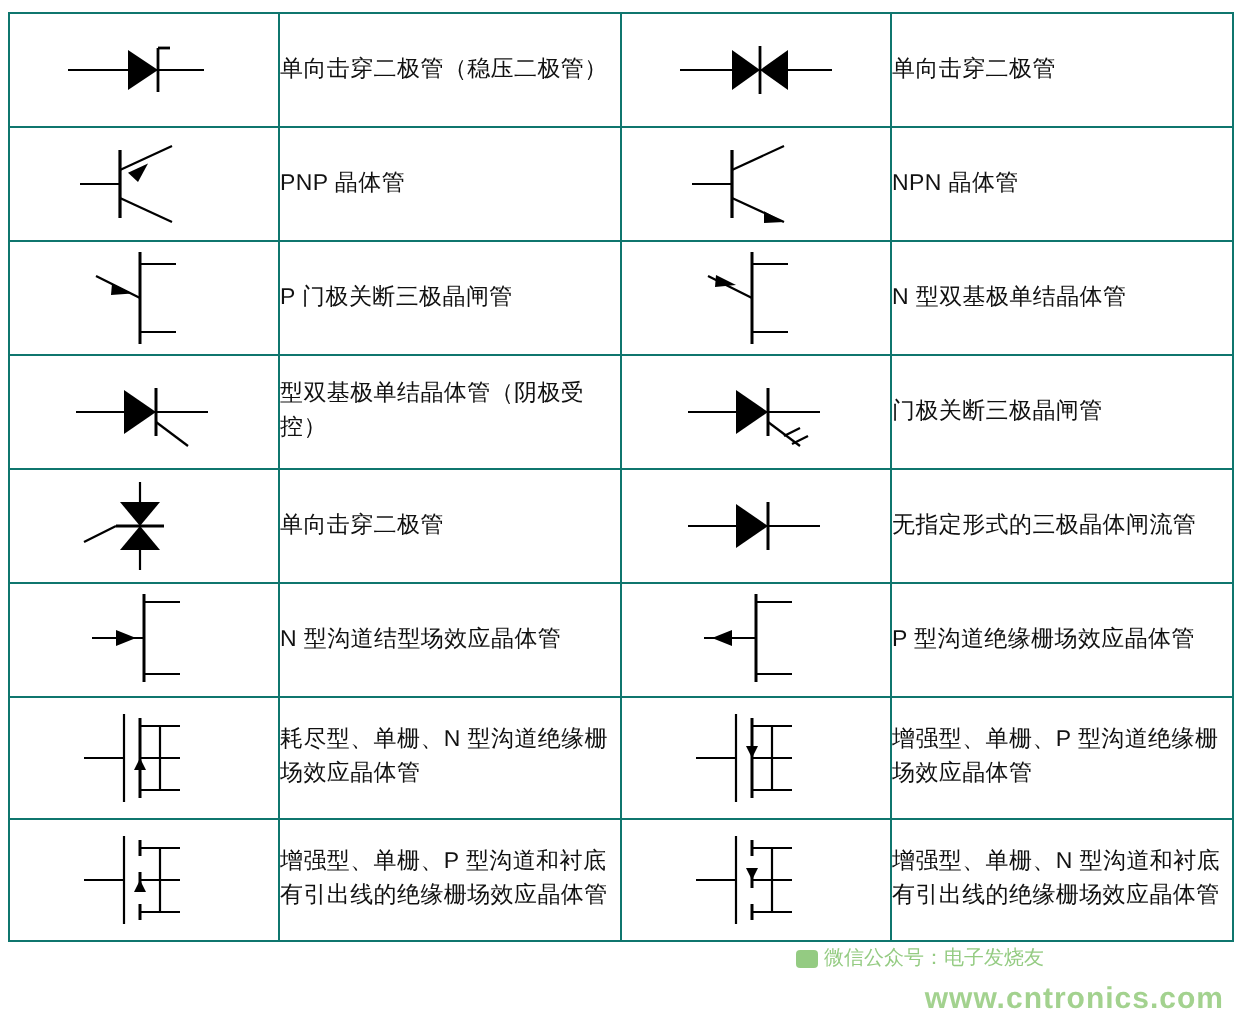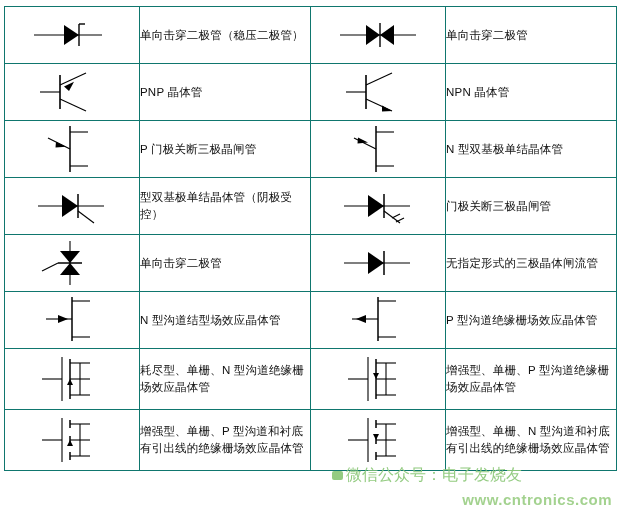--- a/index.html
+++ b/index.html
@@ -61,21 +61,21 @@
     font-weight: bold;
     color: #9fd08a;
     letter-spacing: 0.5px;
     opacity: 0.95;
   }
   .wm2 {
     position: absolute;
     right: 96px;
     bottom: 26px;
     font-family: "Liberation Sans", sans-serif;
-    font-size: 16px;
+    font-size: 10px;
     color: #8fc97c;
     opacity: 0.95;
     display: flex;
     align-items: center;
     gap: 3px;
   }
   .wxbadge {
     width: 11px;
     height: 9px;
     border-radius: 2px;

